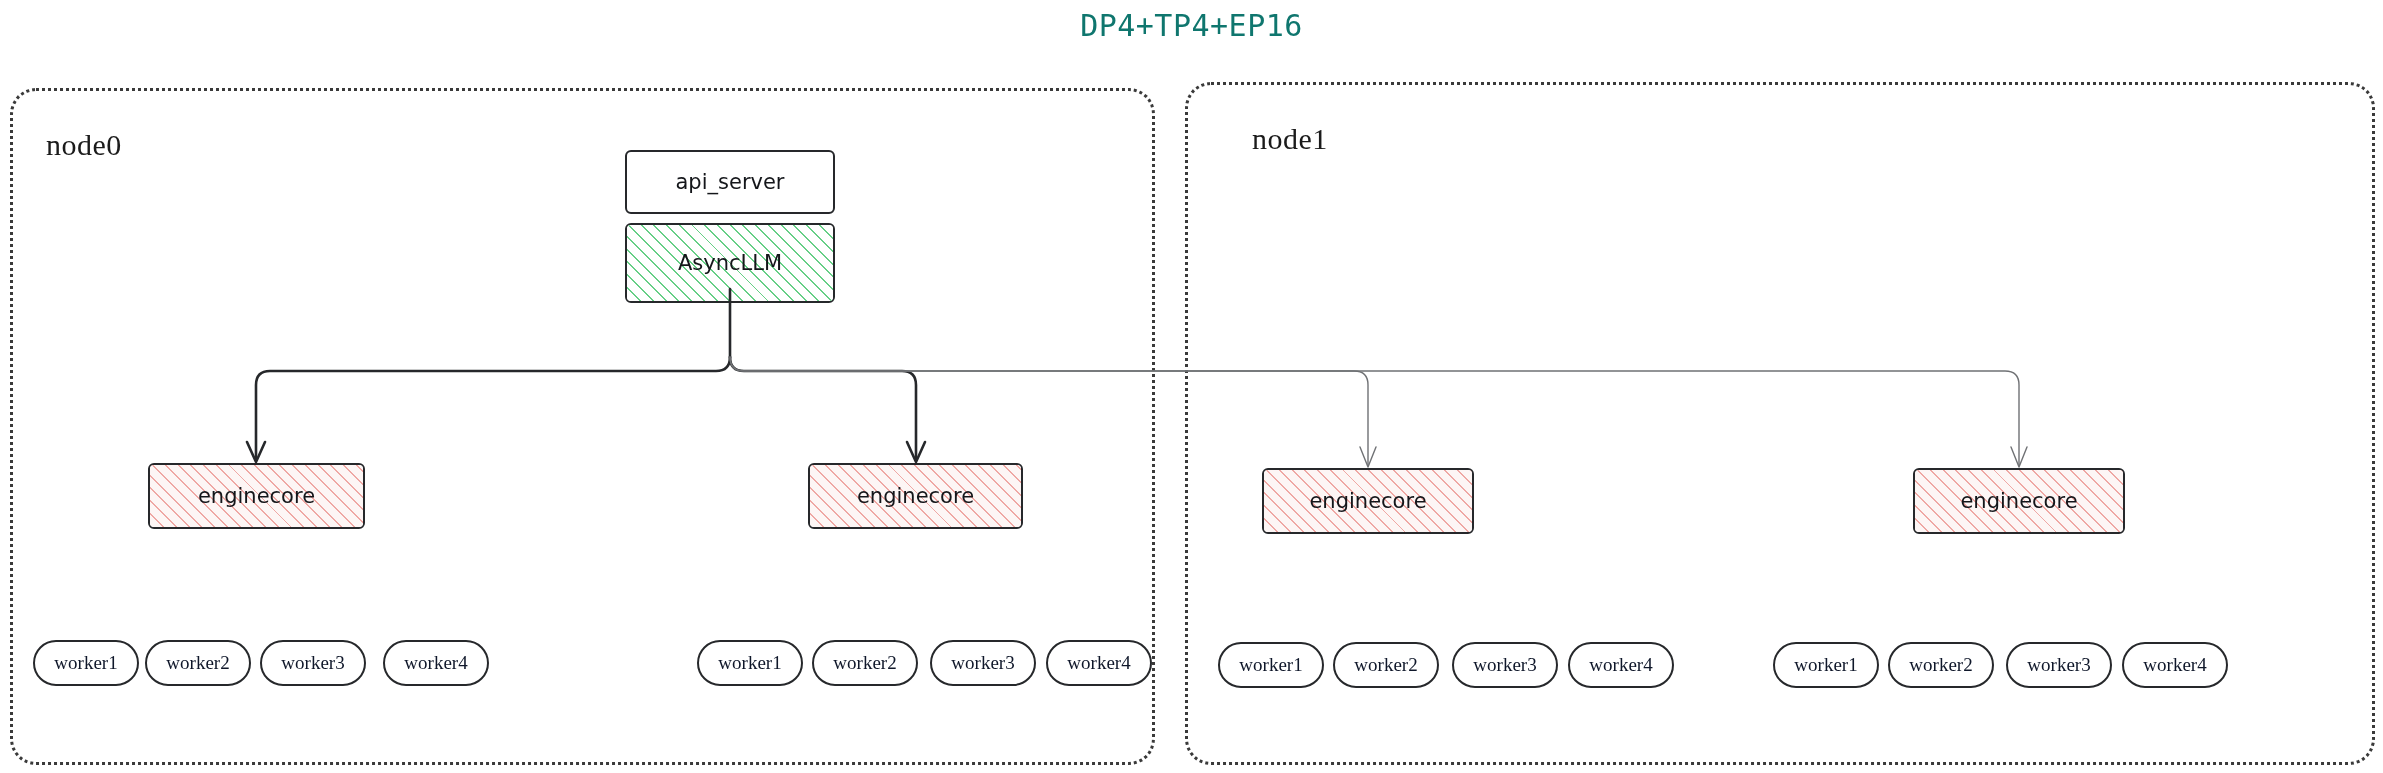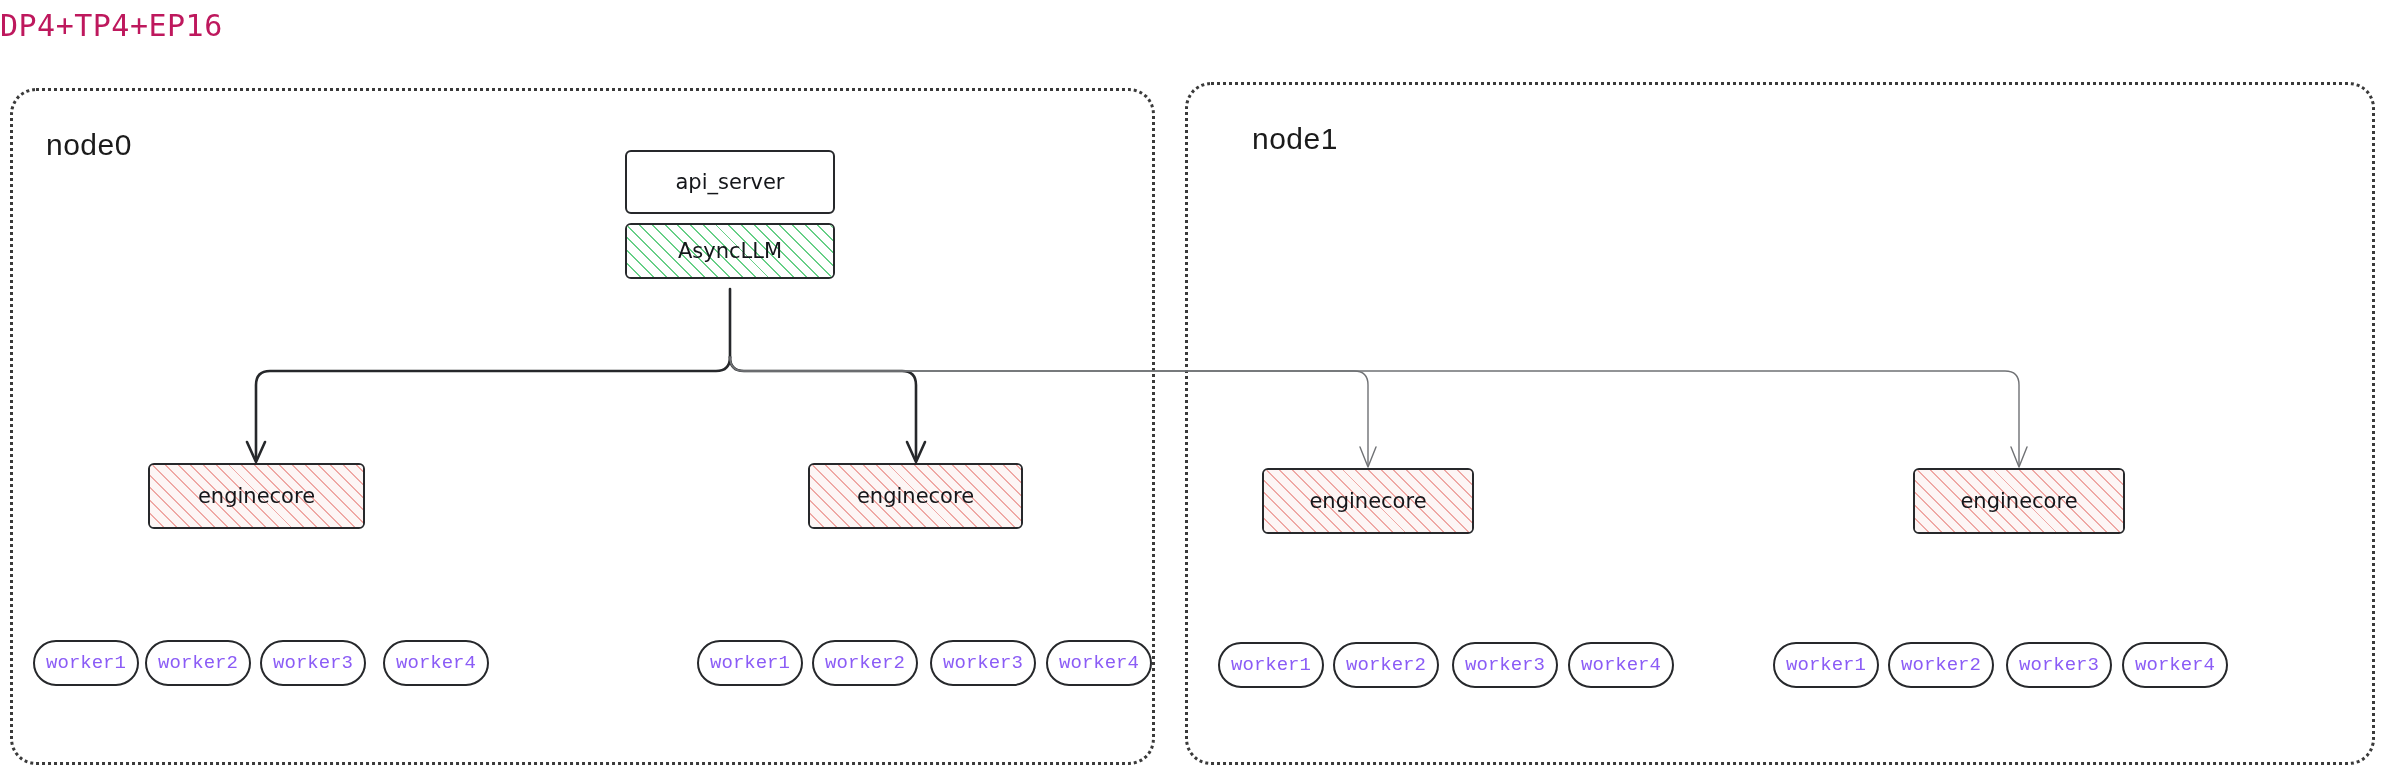--- a/index.html
+++ b/index.html
@@ -3,36 +3,36 @@
 <meta charset="utf-8">
 <style>
   html,body{margin:0;padding:0;background:#ffffff;}
   body{width:2383px;height:773px;overflow:hidden;
        font-family:"DejaVu Sans",sans-serif;}
   #stage{position:relative;width:2383px;height:773px;background:#fff;}
 
   
   .title{
     position:absolute; left:0; top:8px; width:2383px;
-    text-align:left;
+    text-align:center;
     font-family:"DejaVu Sans Mono","Liberation Mono",monospace;
-    font-size:30px; color:#be185d; letter-spacing:.5px;
+    font-size:30px; color:#0f766e; letter-spacing:.5px;
   }
 
   
   .node-box{
     position:absolute;
     border:3px dotted #3a3a3a;
     border-radius:26px;
     background:transparent;
     box-sizing:border-box;
   }
   .node-label{
     position:absolute;
-    font-family:Liberation Sans, sans-serif;
+    font-family:Liberation Serif, serif;
     font-size:30px; color:#1b1b1b; letter-spacing:.5px;
     white-space:nowrap;
   }
 
   
   .gbox{
     position:absolute;
     box-sizing:border-box;
     border:2.5px solid #26282b;
     border-radius:6px;
@@ -62,22 +62,22 @@
   }
 
   
   .worker{
     position:absolute;
     box-sizing:border-box;
     border:2.5px solid #26282b;
     border-radius:23px;
     background:#ffffff;
     display:flex;align-items:center;justify-content:center;
-    font-size:19px;color:#8b5cf6;
-    font-family:Liberation Mono, monospace;
+    font-size:19px;color:#0f172a;
+    font-family:Liberation Serif, serif;
     white-space:nowrap;
   }
 
   
   #edges{position:absolute;left:0;top:0;width:2383px;height:773px;
          pointer-events:none;z-index:3;}
 </style>
 </head>
 <body>
 
@@ -101,21 +101,21 @@
       <path d="M 730 357 Q 730 371 744 371 L 1354 371 Q 1368 371 1368 385 L 1368 465" fill="none" stroke="#6f7174" stroke-width="1.4" stroke-linecap="round" stroke-linejoin="round"></path>
       <path d="M 1360 447 L 1368 467 L 1376 447" fill="none" stroke="#6f7174" stroke-width="1.4" stroke-linecap="round" stroke-linejoin="round"></path>
       <path d="M 730 357 Q 730 371 744 371 L 2005 371 Q 2019 371 2019 385 L 2019 465" fill="none" stroke="#6f7174" stroke-width="1.4" stroke-linecap="round" stroke-linejoin="round"></path>
       <path d="M 2011 447 L 2019 467 L 2027 447" fill="none" stroke="#6f7174" stroke-width="1.4" stroke-linecap="round" stroke-linejoin="round"></path>
     </svg>
 
   <div id="box-layer">
       <div class="gbox" style="left: 625px; top: 150px; width: 210px; height: 64px;">
         <span class="lbl">api_server</span>
       </div>
-      <div class="gbox" style="left: 625px; top: 223px; width: 210px; height: 56px;">
+      <div class="gbox" style="left: 625px; top: 223px; width: 210px; height: 80px;">
         <span class="hatch hatch-green"></span>
         <span class="lbl">AsyncLLM</span>
       </div>
       <div class="gbox" style="left: 148px; top: 463px; width: 217px; height: 66px;">
         <span class="hatch hatch-pink"></span>
         <span class="lbl">enginecore</span>
       </div>
       <div class="gbox" style="left: 808px; top: 463px; width: 215px; height: 66px;">
         <span class="hatch hatch-pink"></span>
         <span class="lbl">enginecore</span>

